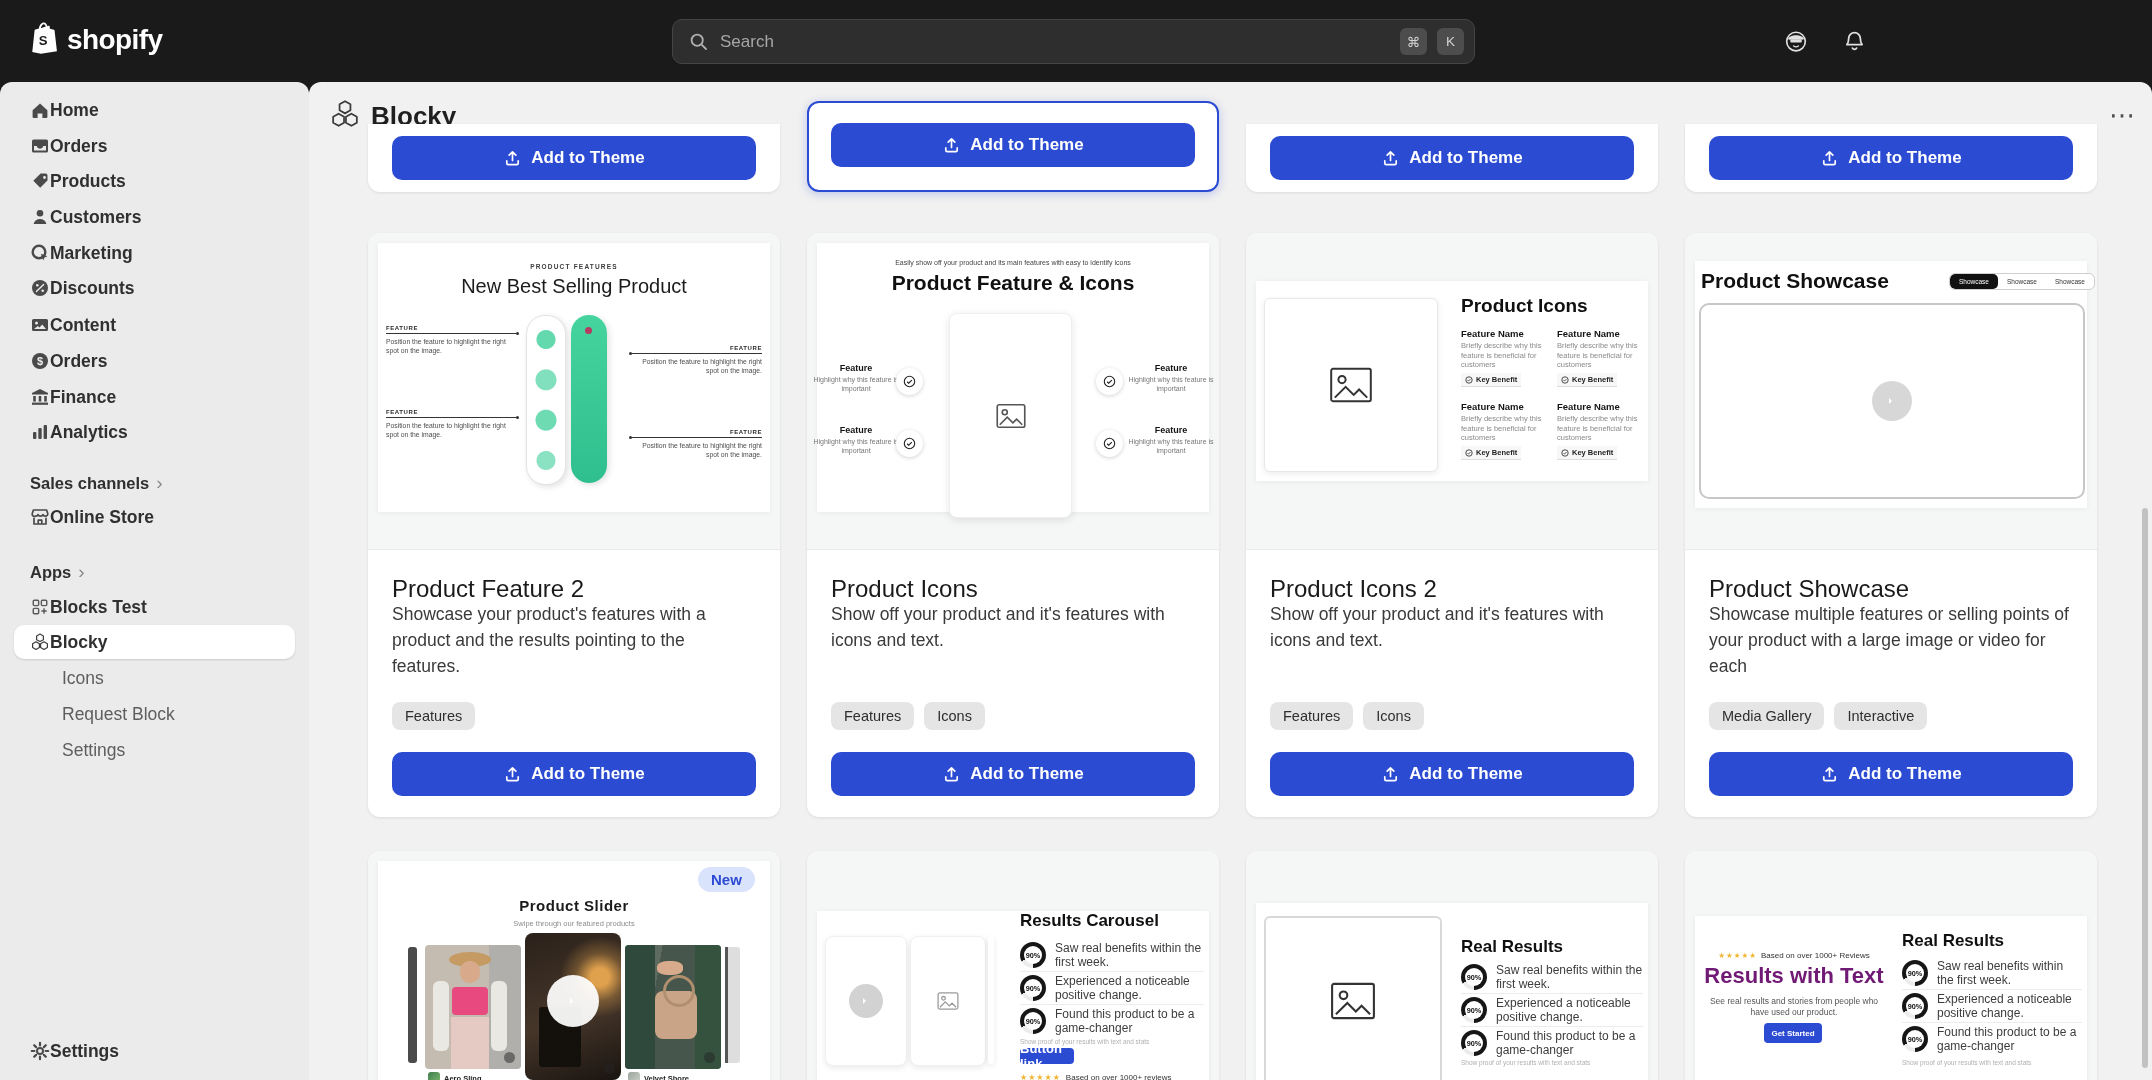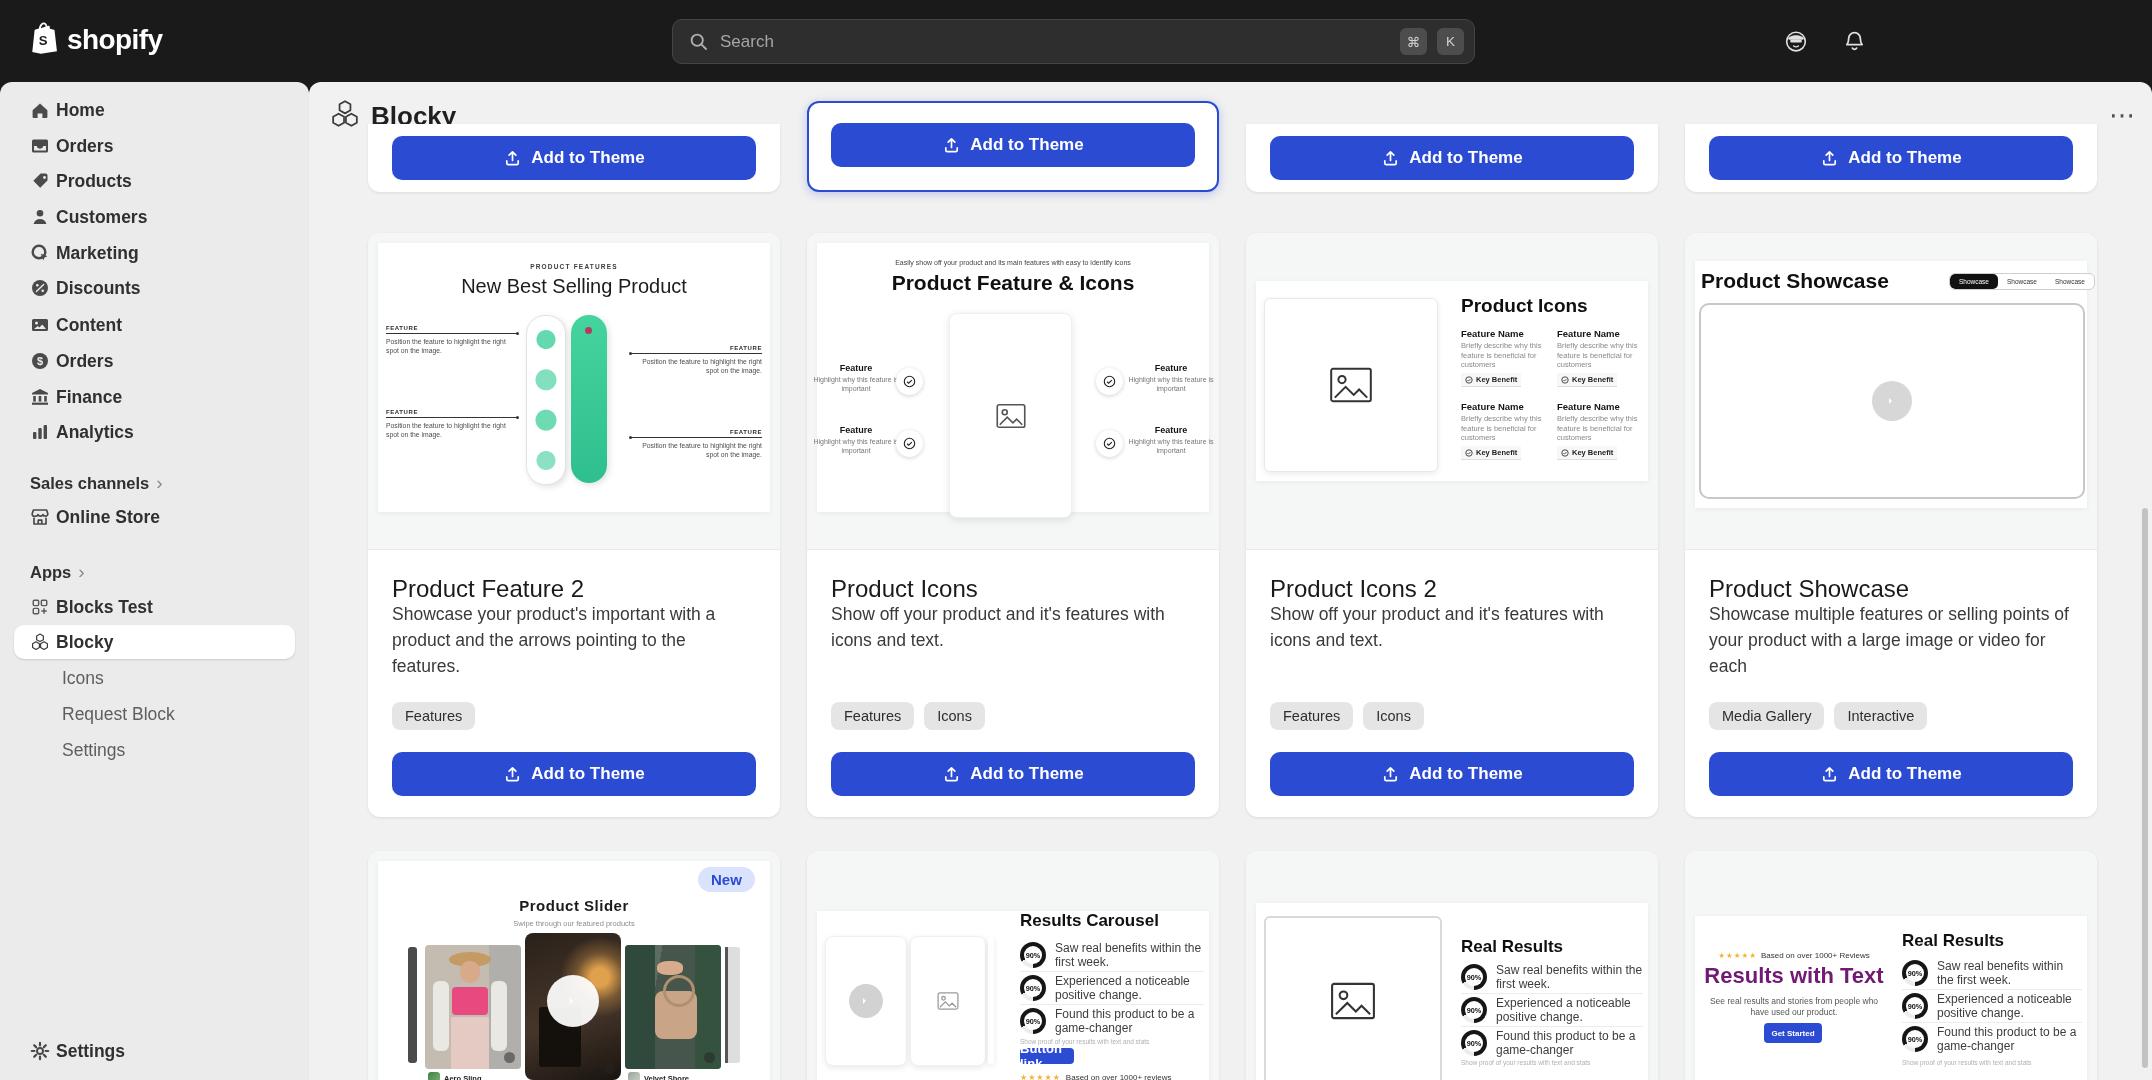--- a/index.html
+++ b/index.html
@@ -8,21 +8,21 @@
   .topbar{position:absolute;left:0;top:0;width:2152px;height:82px;background:#1a1a1a}
   .logo{position:absolute;left:30px;top:22px;display:flex;align-items:center;gap:9px}
   .logo-text{color:#fff;font-size:28px;font-weight:bold;letter-spacing:-0.6px}
   .searchbar{position:absolute;left:672px;top:19px;width:803px;height:45px;background:#2e2e2e;border:1px solid #454545;border-radius:10px;display:flex;align-items:center;gap:10px;padding:0 10px 0 16px;box-sizing:border-box}
   .searchbar input{flex:1;background:transparent;border:none;outline:none;color:#e3e3e3;font-size:17px;font-family:inherit}
   .searchbar input::placeholder{color:#a6a6a6}
   .keycap{width:27px;height:27px;background:#4d4d4d;border-radius:6px;color:#d2d2d2;font-size:13.5px;display:flex;align-items:center;justify-content:center;flex:none}
   .tb-icon{position:absolute;top:21px;width:40px;height:40px;display:flex;align-items:center;justify-content:center;border-radius:8px;color:#e0e0e0}
   
   .sidebar{position:absolute;left:0;top:82px;width:309px;height:998px;background:#ebebeb;border-radius:12px 12px 0 0}
-  .nav-item{position:absolute;left:14px;width:281px;height:34px;display:flex;align-items:center;gap:6px;padding-left:15px;box-sizing:border-box;border-radius:10px;color:#303030;font-size:17.5px;font-weight:600;cursor:pointer}
+  .nav-item{position:absolute;left:14px;width:281px;height:34px;display:flex;align-items:center;gap:0;padding-left:15px;box-sizing:border-box;border-radius:10px;color:#303030;font-size:17.5px;font-weight:600;cursor:pointer}
   .nav-item.active{background:#fff;box-shadow:0 1px 2px rgba(0,0,0,.14)}
   .nav-item.sub{padding-left:48px;color:#5e5e5e;font-weight:500}
   .nav-ic{width:21px;height:21px;flex:none;display:flex;align-items:center;justify-content:center;color:#4a4a4a}
   .nav-sec{position:absolute;left:30px;height:22px;display:flex;align-items:center;gap:7px;font-size:16.5px;font-weight:600;color:#303030;cursor:pointer}
   .chev{color:#8a8a8a;font-size:19px;font-weight:400}
   
   .content{position:absolute;left:309px;top:82px;width:1843px;height:998px;background:#f1f1f1;border-radius:12px 12px 0 0;overflow:hidden}
   .page-head{position:absolute;left:20px;top:16px;display:flex;align-items:center;gap:10px}
   .page-title{font-size:26px;font-weight:700;color:#1f1f1f}
   .overflow-btn{position:absolute;left:1795px;top:14px;width:38px;height:38px;display:flex;align-items:center;justify-content:center;font-size:26px;color:#4f4f4f;border-radius:8px;cursor:pointer;letter-spacing:2px}
@@ -360,21 +360,21 @@
           <div class="line"></div>
           <div class="txt">Position the feature to highlight the right spot on the image.</div>
         </div>
         <div class="ann r" style="left:262px;top:196px;width:132px;text-align:right">
           <div class="lbl">FEATURE</div>
           <div class="line"></div>
           <div class="txt">Position the feature to highlight the right spot on the image.</div>
         </div>
       </div>
       <div class="c-title">Product Feature 2</div>
-      <div class="c-desc">Showcase your product's important with a product and the arrows pointing to the features.</div>
+      <div class="c-desc">Showcase your product's features with a product and the results pointing to the features.</div>
       <div class="c-tags">
         <span class="tag">Features</span>
       </div>
       <button class="btn-add">
         <span style="display:flex">
             <svg width="19" height="19" viewBox="0 0 20 20" fill="none" stroke="#fff" stroke-width="1.8" stroke-linecap="round" stroke-linejoin="round">
               <path d="M10 3v9M6.5 6.5 10 3l3.5 3.5M4 12.5V15a1.5 1.5 0 0 0 1.5 1.5h9A1.5 1.5 0 0 0 16 15v-2.5"></path>
             </svg>
           </span>
         <span>Add to Theme</span>

